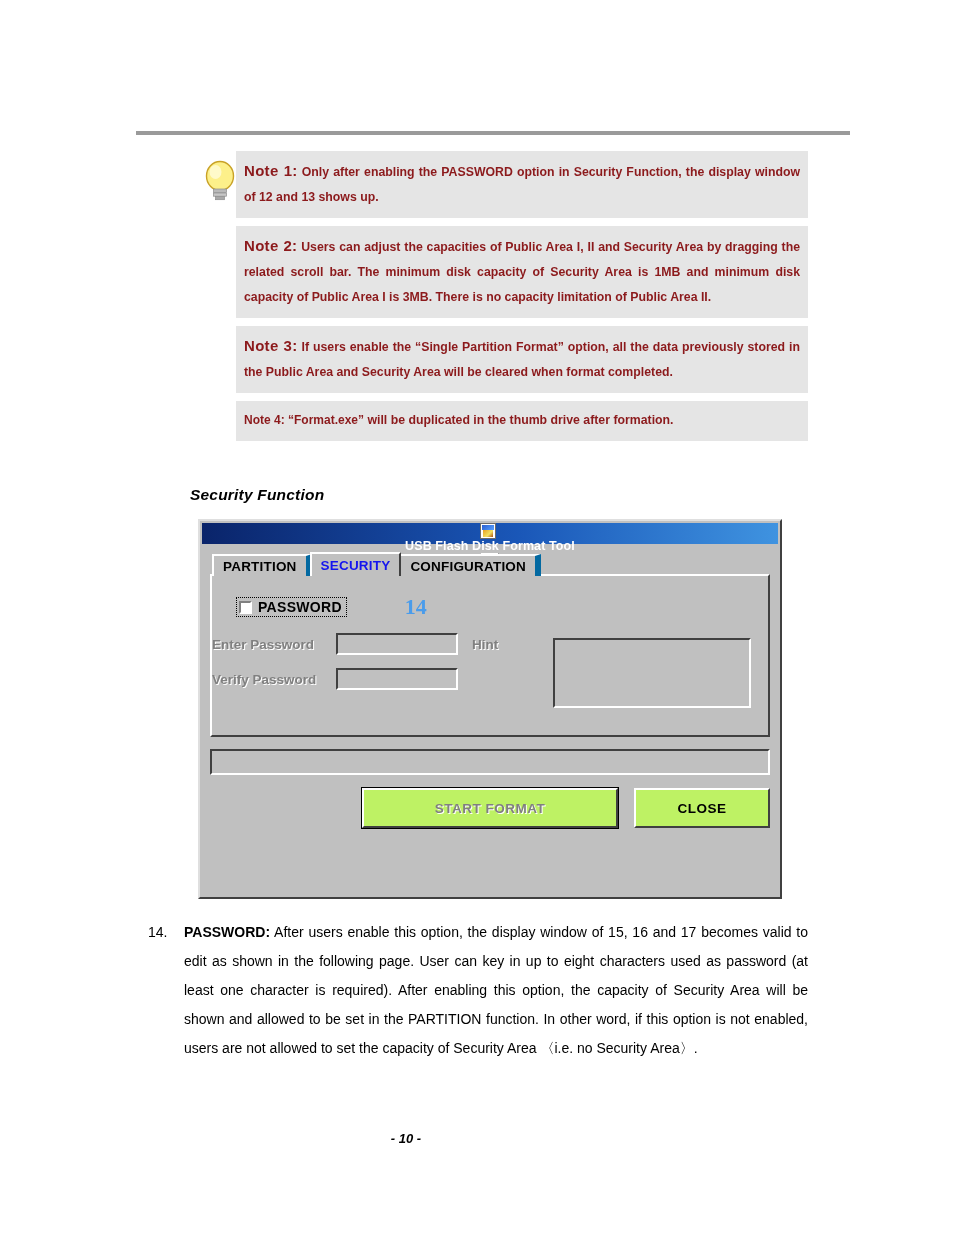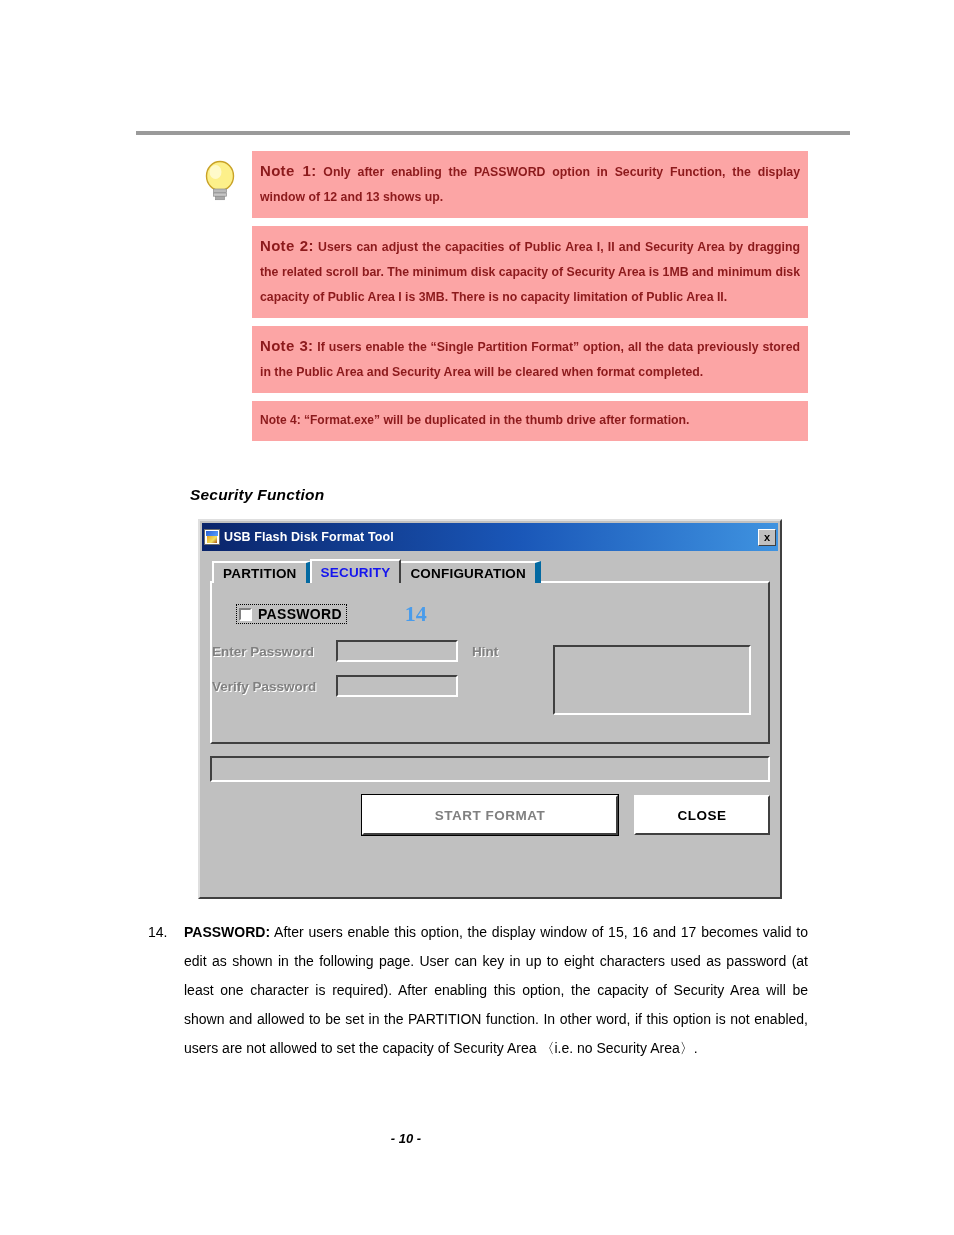--- a/index.html
+++ b/index.html
@@ -35,22 +35,22 @@
     width: 612px;
   }
   .bulb {
     position: absolute;
     left: 4px;
     top: 8px;
     width: 40px;
     height: 46px;
   }
   .note-box {
-    margin-left: 56px;
-    background: #fca5a5;
+    margin-left: 40px;
+    background: #e5e5e5;
     padding: 7px 8px 8px 8px;
     margin-bottom: 8px;
     box-sizing: border-box;
   }
   .note-box p {
     margin: 0;
     color: #8c1a1c;
     font-family: "Liberation Sans", sans-serif;
     font-size: 12.3px;
     font-weight: bold;
@@ -94,22 +94,23 @@
     border-bottom: 2px solid #404040;
     box-sizing: border-box;
     font-family: "Liberation Sans", sans-serif;
   }
   .titlebar {
     height: 21px;
     margin: 2px 2px 0 2px;
     background: linear-gradient(to right, #0a246a 0%, #1a57b8 55%, #3f93e0 100%);
     display: flex;
     align-items: center;
-    padding: 14px 2px;
-    box-sizing: border-box;
+    padding: 0 2px;
+    box-sizing: border-box;
+    flex-direction: column;
   }
   .title-icon {
     width: 16px;
     height: 16px;
     margin-right: 4px;
     flex: 0 0 auto;
     background: #ffffff;
     border: 1px solid #6a6a6a;
     position: relative;
     overflow: hidden;
@@ -306,21 +307,21 @@
     height: 26px;
     margin-top: 12px;
   }
 
   .btn-row {
     display: flex;
     justify-content: flex-end;
     margin-top: 13px;
   }
   .btn {
-    background: #ffffff;
+    background: #bef264;
     border-top: 2px solid #ffffff;
     border-left: 2px solid #ffffff;
     border-right: 2px solid #404040;
     border-bottom: 2px solid #404040;
     box-sizing: border-box;
     display: flex;
     align-items: center;
     justify-content: center;
     font-size: 13.5px;
     font-weight: bold;

